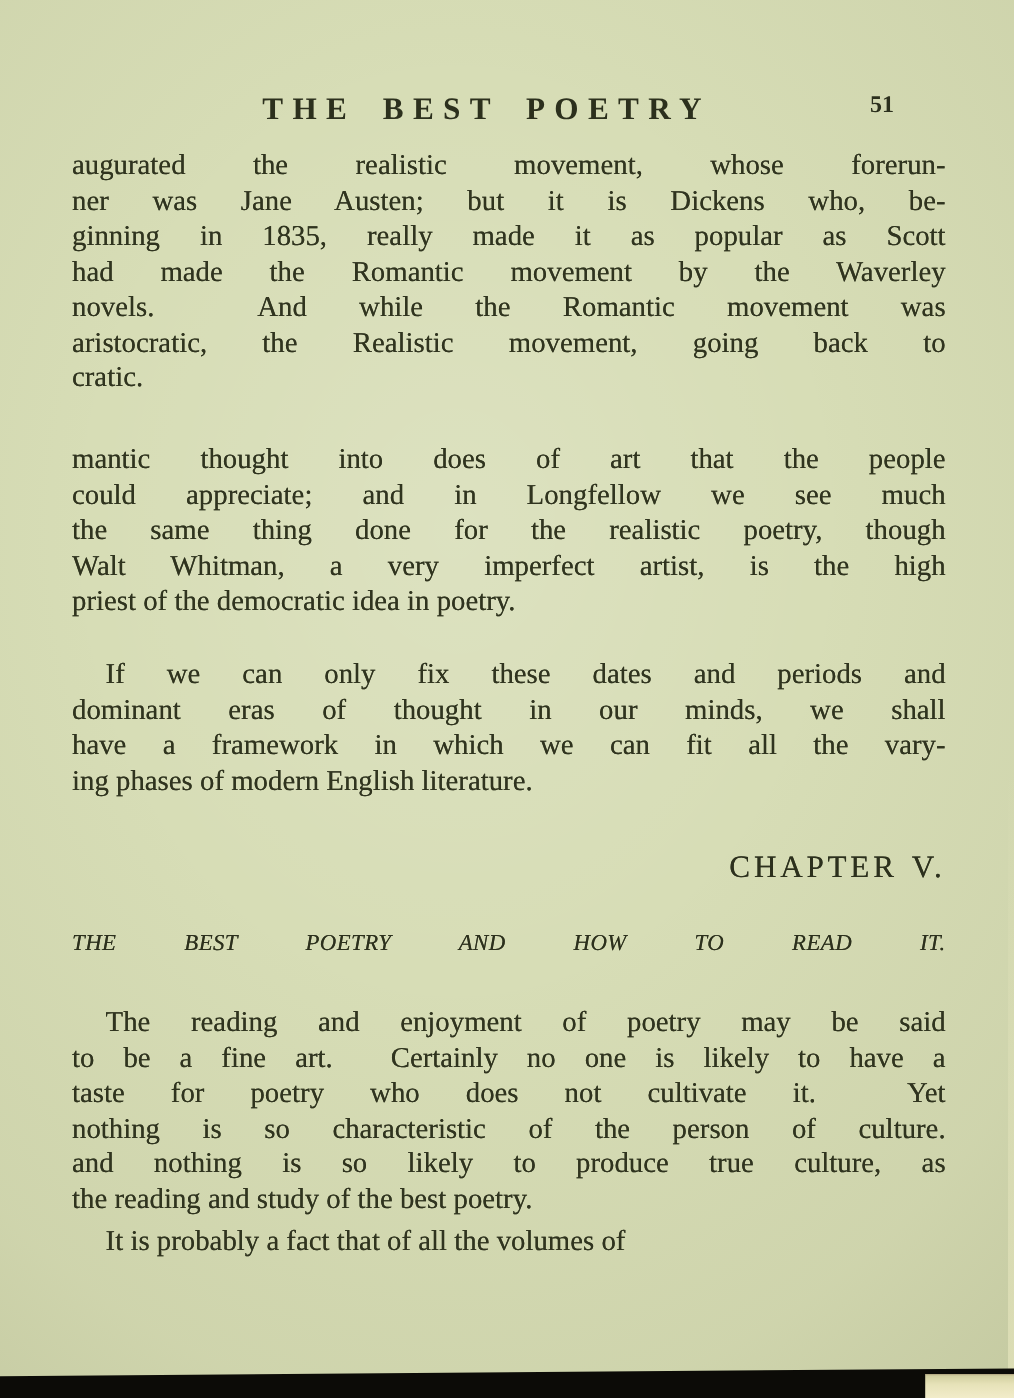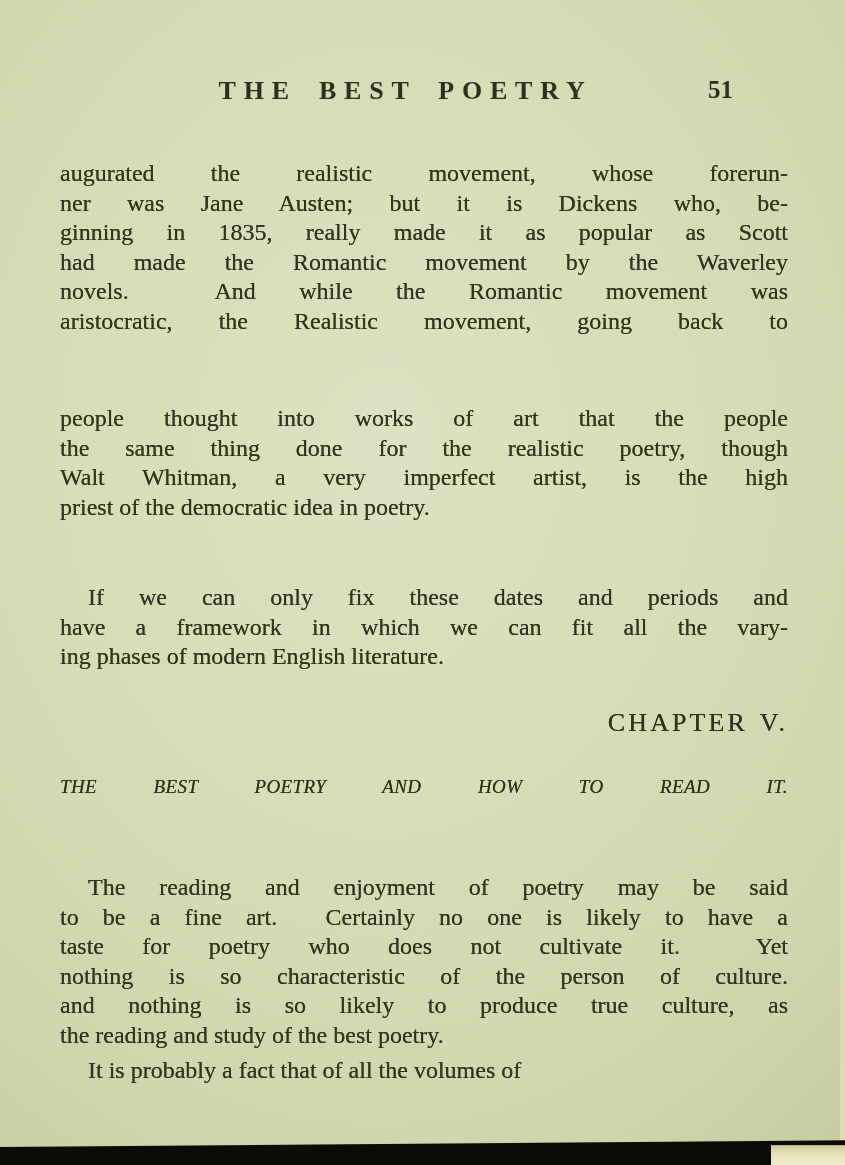--- a/index.html
+++ b/index.html
@@ -21,27 +21,27 @@
   
   .running-title{
     position:absolute;top:76px;left:0;width:845px;
     padding-right:34px;box-sizing:border-box;
     text-align:center;
     font-size:26px;font-weight:bold;
     letter-spacing:0.30em;word-spacing:0.30em;
     color:#2c301d;
   }
   .page-number{
-    position:absolute;top:76px;right:112px;
-    font-size:25px;font-weight:bold;
+    position:absolute;top:76px;right:100px;
+    font-size:20px;font-weight:bold;
     color:#2c301d;
   }
   
   .text-col{position:absolute;left:60px;width:728px;top:0;height:100%;}
-  .para{position:absolute;left:0;width:100%;margin-top:35px;}
+  .para{position:absolute;left:0;width:100%;}
   .p1{top:124px;}
   .p2{top:369px;}
   .p3{top:548px;}
   .p4{top:838px;}
   .p5{top:1021px;}
   .line{
     font-size:24px;
     line-height:29.5px;height:29.5px;
     text-align:justify;
     text-align-last:justify;
@@ -96,31 +96,34 @@
 
   <div class="text-col">
 
     <div class="para p1">
       <div class="line">augurated the realistic movement, whose forerun-</div>
       <div class="line">ner was Jane Austen; but it is Dickens who, be-</div>
       <div class="line">ginning in 1835, really made it as popular as Scott</div>
       <div class="line">had made the Romantic movement by the Waverley</div>
       <div class="line">novels.&nbsp; And while the Romantic movement was</div>
       <div class="line">aristocratic, the Realistic movement, going back to</div>
+      <div class="line last">cratic.</div>
     </div>
 
     <div class="para p2">
-      <div class="line">people thought into works of art that the people</div>
+      <div class="line">mantic thought into does of art that the people</div>
+      <div class="line">could appreciate; and in Longfellow we see much</div>
       <div class="line">the same thing done for the realistic poetry, though</div>
       <div class="line">Walt Whitman, a very imperfect artist, is the high</div>
       <div class="line last">priest of the democratic idea in poetry.</div>
     </div>
 
     <div class="para p3">
       <div class="line indent">If we can only fix these dates and periods and</div>
+      <div class="line">dominant eras of thought in our minds, we shall</div>
       <div class="line">have a framework in which we can fit all the vary-</div>
       <div class="line last">ing phases of modern English literature.</div>
     </div>
 
     <div class="chapter-heading">CHAPTER V.</div>
 
     <div class="chapter-title">THE BEST POETRY AND HOW TO READ IT.</div>
 
     <div class="para p4">
       <div class="line indent">The reading and enjoyment of poetry may be said</div>

